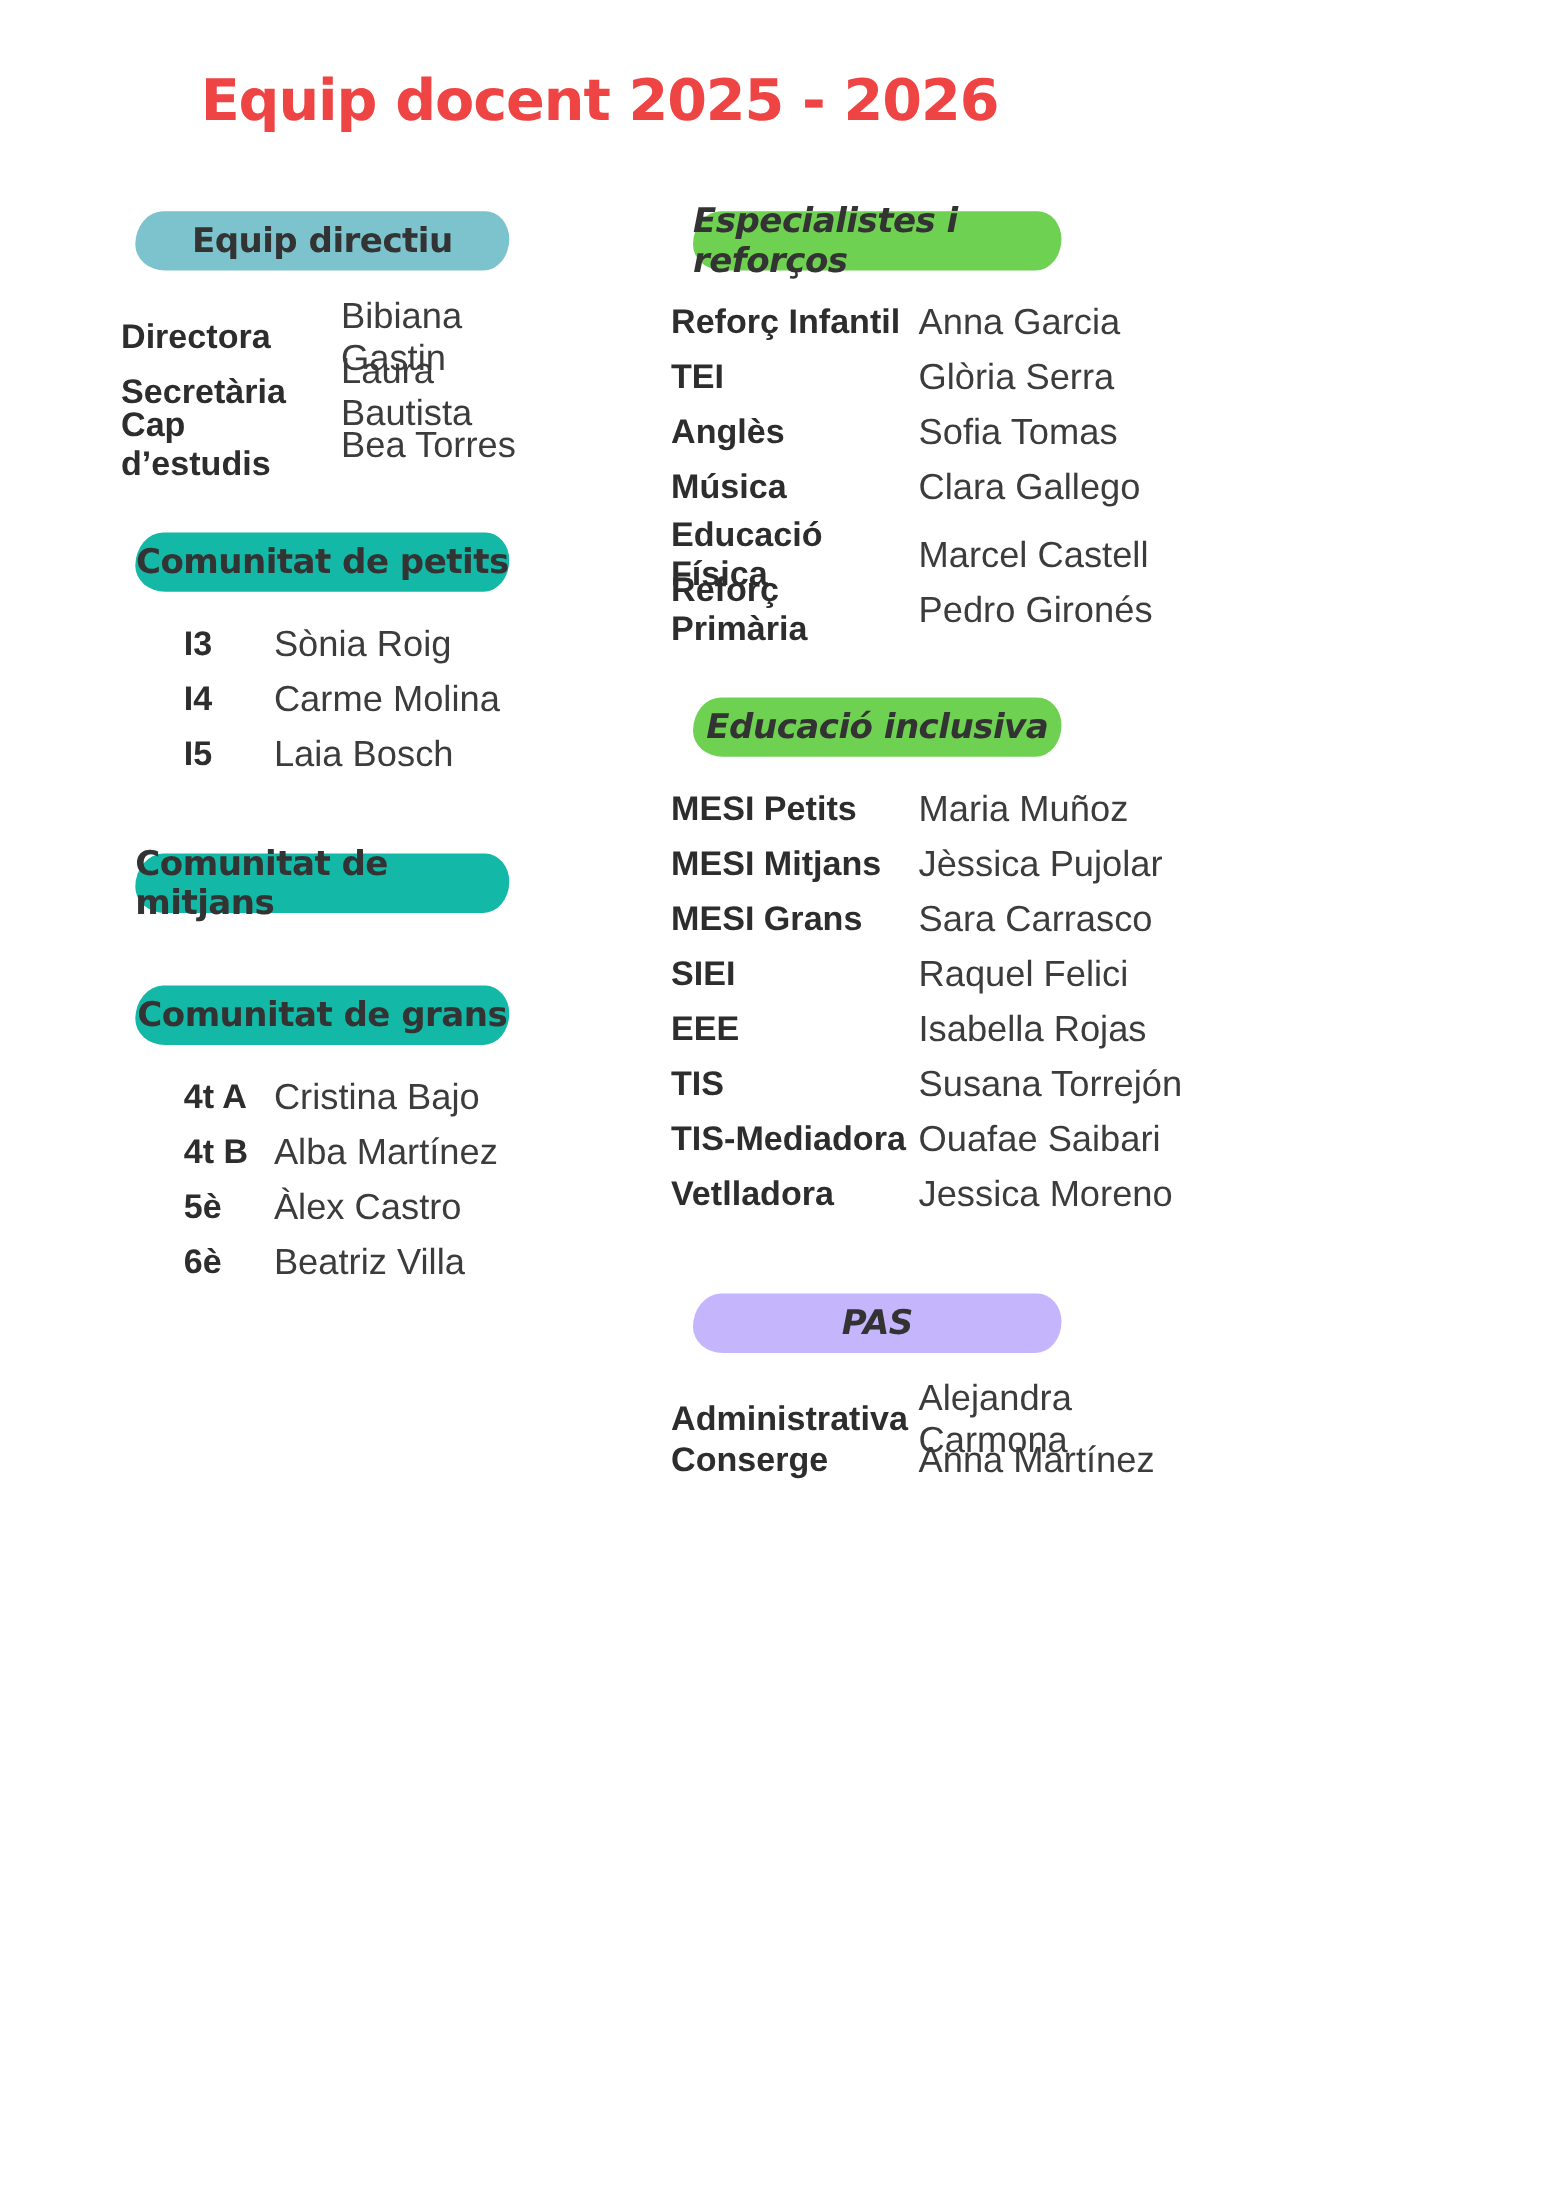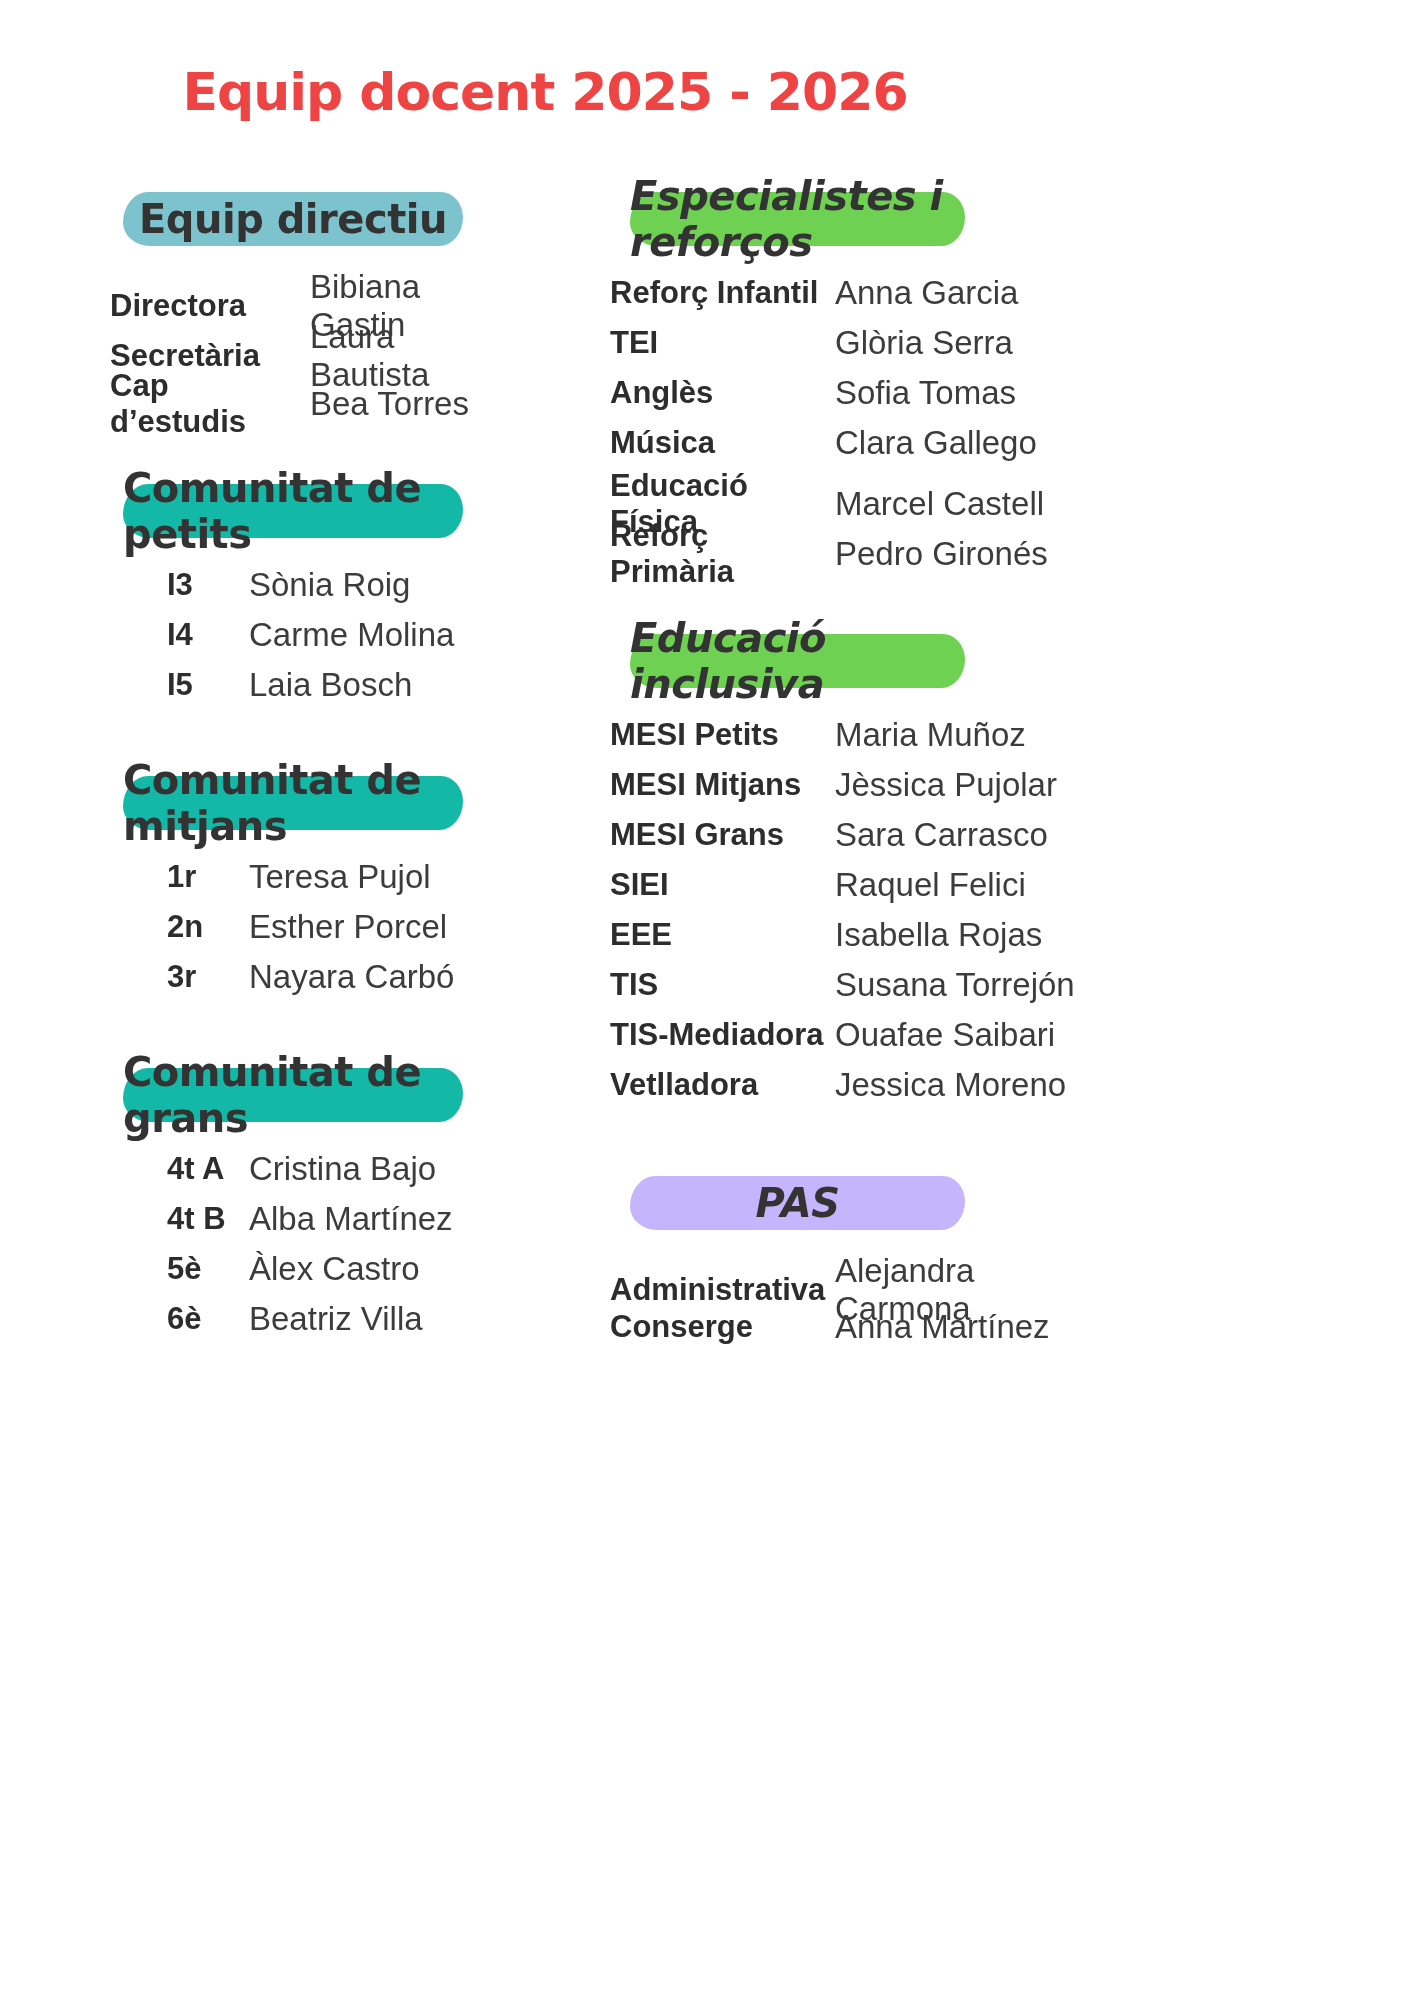--- a/index.html
+++ b/index.html
@@ -45,21 +45,21 @@
     border-radius: 30px 26px 28px 32px / 36px 30px 34px 28px;
   }
   .col-right .badge { width: 335px; margin-left: 35px; font-style: italic; }
   .badge-teal   { background: #7cc3ce; }
   .badge-orange { background: #14b8a6; }
   .badge-green  { background: #6ed151; }
   .badge-tan    { background: #c4b5fd; }
   .badge-text {
     font-family: "DejaVu Sans", sans-serif;
     font-weight: 800;
-    font-size: 40px;
+    font-size: 31px;
     letter-spacing: -0.5px;
     color: #333333;
   }
   .row {
     height: 50px;
     display: grid;
     align-items: center;
   }
   .rows-wide  .row { grid-template-columns: 200px 1fr; padding-left: 15px; }
   .rows-indent .row { grid-template-columns: 82px 1fr;  padding-left: 72px; }
@@ -121,34 +121,20 @@
           <span class="label">I5</span>
           <span class="name">Laia Bosch</span>
         </div>
       </div>
     </section>
 
     <section class="section">
       <div class="badge badge-orange">
         <span class="badge-text">Comunitat de mitjans</span>
       </div>
-      <div class="rows rows-indent">
-        <div class="row">
-          <span class="label">1r</span>
-          <span class="name">Teresa Pujol</span>
-        </div>
-        <div class="row">
-          <span class="label">2n</span>
-          <span class="name">Esther Porcel</span>
-        </div>
-        <div class="row">
-          <span class="label">3r</span>
-          <span class="name">Nayara Carbó</span>
-        </div>
-      </div>
     </section>
 
     <section class="section">
       <div class="badge badge-orange">
         <span class="badge-text">Comunitat de grans</span>
       </div>
       <div class="rows rows-indent">
         <div class="row">
           <span class="label">4t A</span>
           <span class="name">Cristina Bajo</span>

